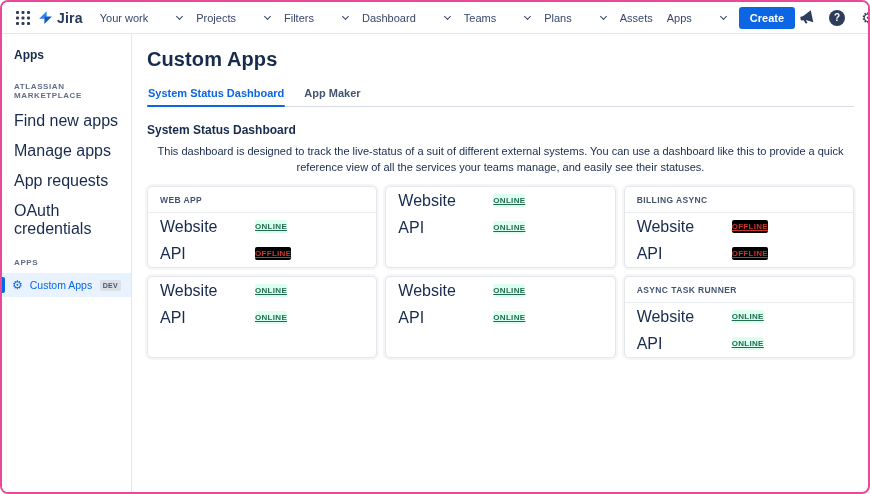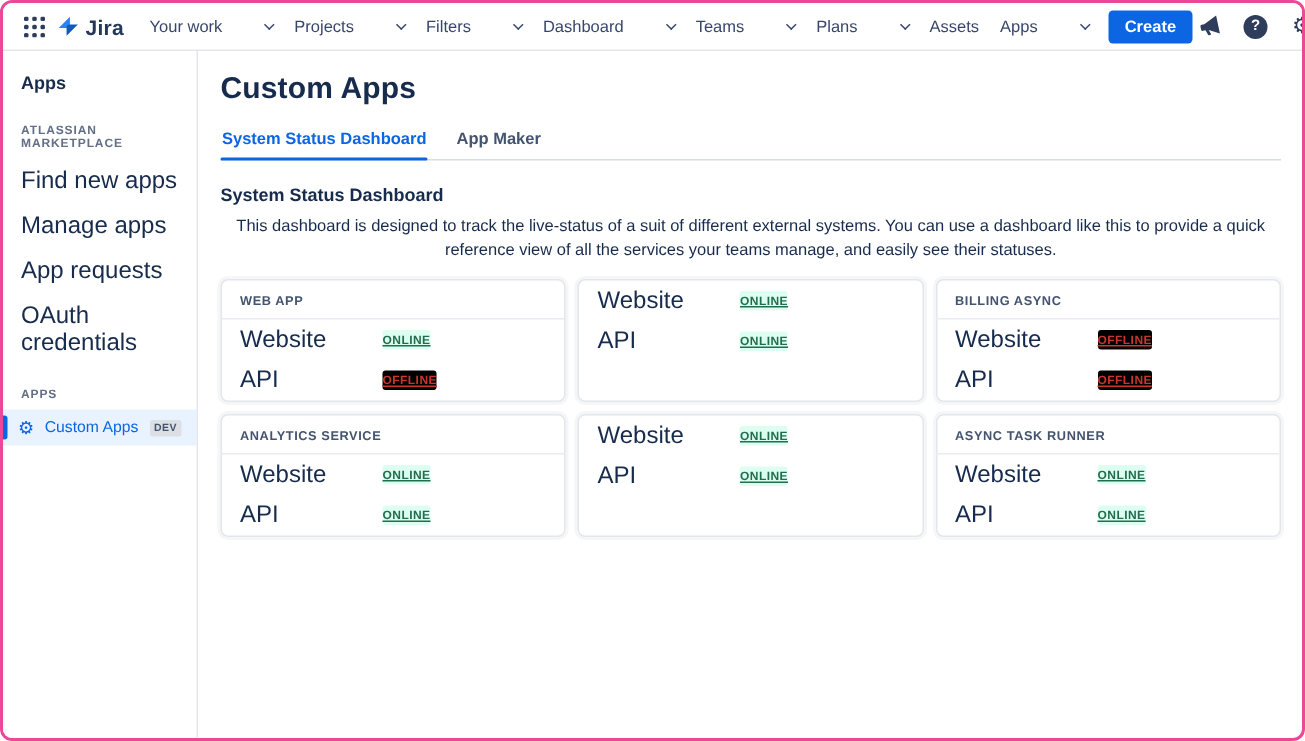--- a/index.html
+++ b/index.html
@@ -302,21 +302,20 @@
             <span class="row-label">Website</span>
             <span class="status-badge OFFLINE">OFFLINE</span>
           </div>
           <div class="card-row">
             <span class="row-label">API</span>
             <span class="status-badge OFFLINE">OFFLINE</span>
           </div>
         </div>
 
         <div class="card">
-          <div class="card-header">ANALYTICS SERVICE</div>
           <div class="card-row">
             <span class="row-label">Website</span>
             <span class="status-badge ONLINE">ONLINE</span>
           </div>
           <div class="card-row">
             <span class="row-label">API</span>
             <span class="status-badge ONLINE">ONLINE</span>
           </div>
         </div>
 

